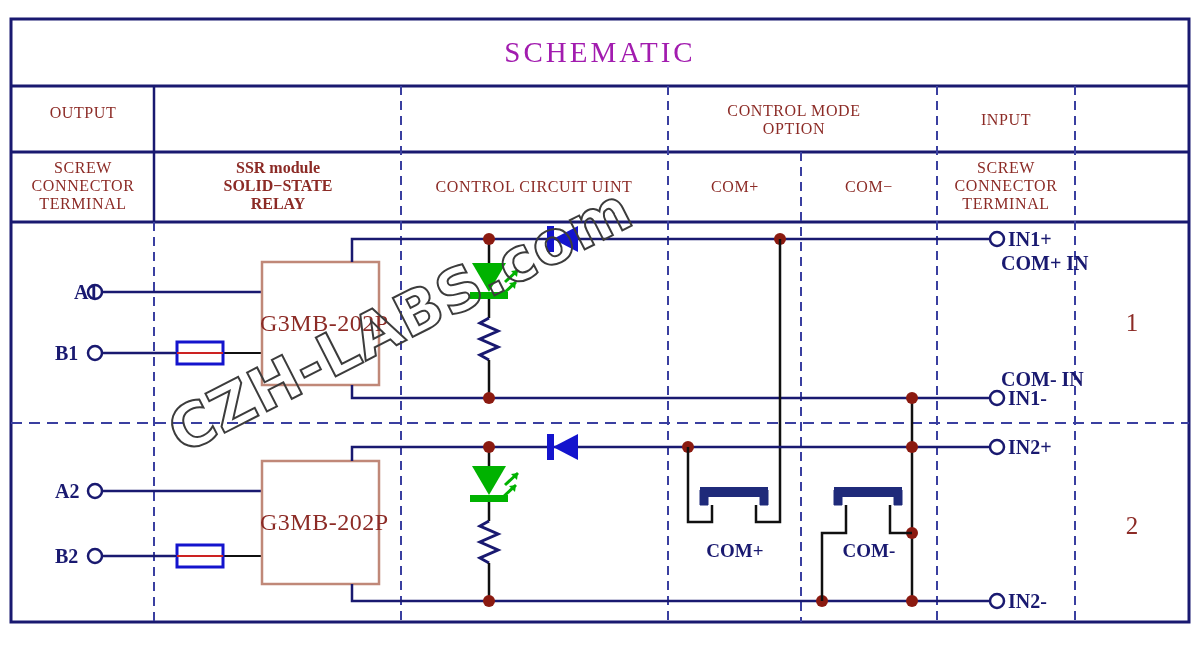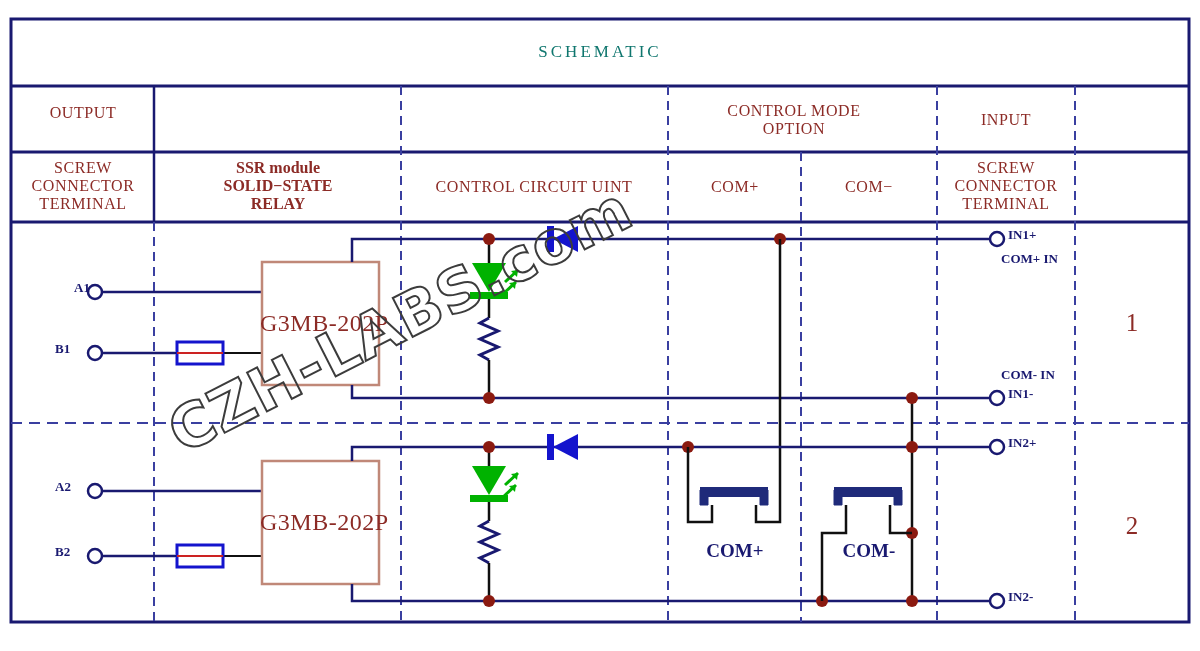--- a/index.html
+++ b/index.html
@@ -33,28 +33,28 @@
     font-size: 16px;
     letter-spacing: 0.6px;
     text-align: center;
   }
   .hdr-text.serif-bold {
     font-family: "Liberation Serif", "DejaVu Serif", serif;
     font-weight: bold;
     letter-spacing: 0px;
   }
   .title-text {
-    color: #0f766e;
-    font-size: 17px;
+    color: #a21caf;
+    font-size: 29px;
     letter-spacing: 3px;
     text-align: center;
   }
   .term-text {
     color: #191970;
-    font-size: 13px;
+    font-size: 20px;
     font-weight: bold;
     letter-spacing: 0px;
   }
   .part-text {
     color: #8c2b26;
     font-size: 24px;
     letter-spacing: 0.5px;
     text-align: center;
   }
   .chan-text {

